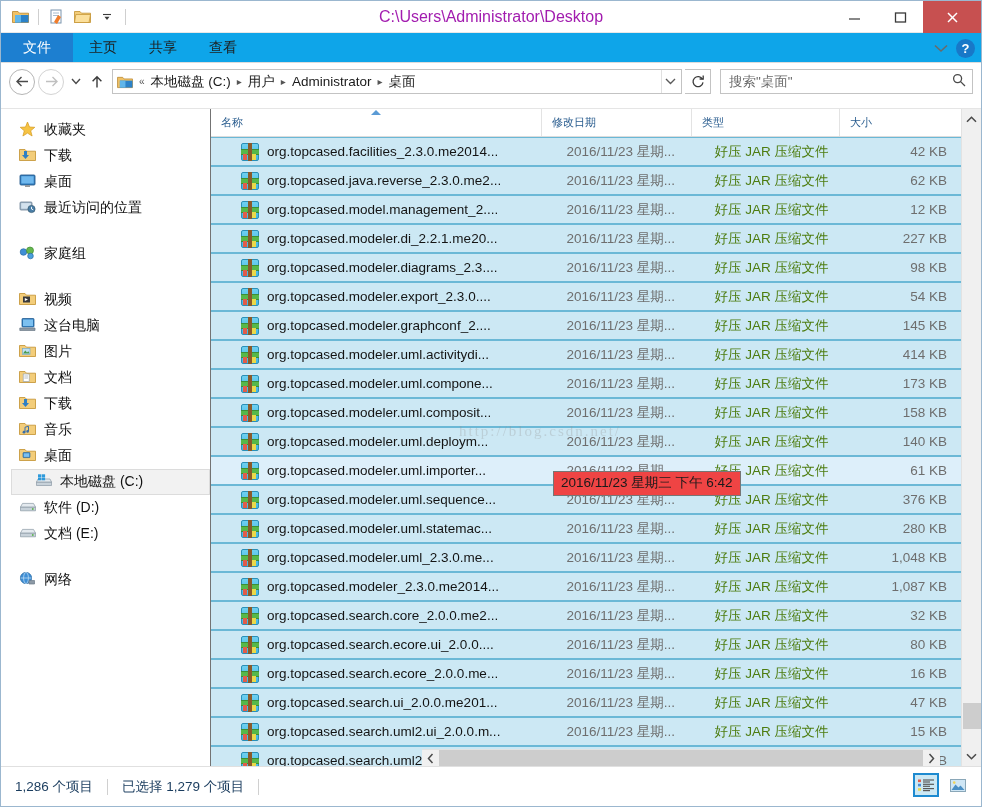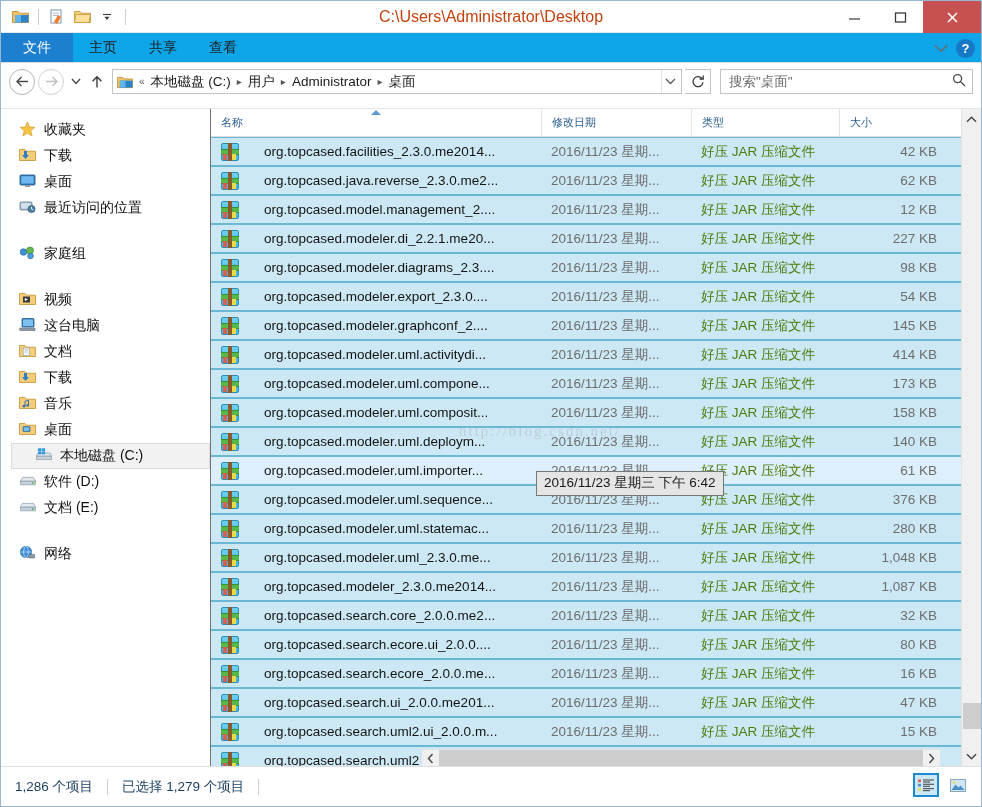--- a/index.html
+++ b/index.html
@@ -39,21 +39,21 @@
     position: relative;
   }
   .qat-sep {
     width: 1px; height: 16px; background: #cfcfcf; margin: 0 4px;
   }
   #win-title {
     position: absolute;
     left: 0; right: 0;
     text-align: center;
     font-size: 16px;
-    color: #c2410c;
+    color: #a21caf;
     pointer-events: none;
   }
   #wincontrols {
     position: absolute; right: 0; top: 0;
     height: 32px;
     display: flex;
   }
   .wc {
     width: 46px; height: 32px;
     display: flex; align-items: center; justify-content: center;
@@ -263,24 +263,25 @@
     border-top: 1px solid #6bb8d6;
     border-bottom: 1px solid #6bb8d6;
   }
   .row.hot {
     background: #ddeffa;
     border-top: 1px solid #6bb8d6;
     border-bottom: 1px solid #6bb8d6;
   }
   .c-name {
     width: 330px;
-    display: flex; align-items: center; gap: 25px;
+    display: flex; align-items: center; gap: 8px;
     padding-left: 10px;
     color: #141414;
     overflow: hidden;
+    margin-left: 20px;
   }
   .c-date { width: 150px; color: #6e6e6e; padding-left: 10px; }
   .c-type { width: 148px; color: #4d7c0f; padding-left: 10px; }
   .c-size { width: 112px; color: #6e6e6e; text-align: right; padding-right: 14px; }
   .fname { overflow: hidden; text-overflow: clip; }
 
   
   .zipico {
     width: 18px; height: 18px;
     flex: none;
@@ -317,22 +318,22 @@
     color: rgba(150,150,150,0.30);
     letter-spacing: 2px;
     font-family: "Liberation Serif", serif;
     pointer-events: none;
     white-space: nowrap;
   }
 
   
   #tooltip {
     position: absolute;
-    left: 325px; top: 334px;
-    background: #e5e5e5;
+    left: 342px; top: 334px;
+    background: #ef4444;
     border: 1px solid #767676;
     padding: 2px 7px 3px 7px;
     font-size: 13.5px;
     color: #1a1a1a;
     white-space: nowrap;
     z-index: 50;
   }
 
   
   #vscroll {
@@ -610,20 +611,30 @@
 
       <div class="nav-item">
         <span class="navico">
           <svg width="17" height="15" viewBox="0 0 17 15">
             <rect x="3" y="1.5" width="12" height="8.5" rx="0.8" fill="#2e7bbd" stroke="#255f94" stroke-width="0.8"></rect>
             <rect x="4" y="2.5" width="10" height="6.6" fill="#7cc0f0"></rect>
             <path d="M0.8 11 L16 11 L16 13.5 L0.8 13.5 Z" fill="#8d9aa6" stroke="#6c7a87" stroke-width="0.7"></path>
           </svg>
         </span>
         <span>这台电脑</span>
+      </div>
+      <div class="nav-item child">
+        <span class="navico">
+          <svg width="17" height="15" viewBox="0 0 17 15">
+            <path d="M0.5 2.5 L6 2.5 L7.5 4.2 L16.5 4.2 L16.5 13.5 L0.5 13.5 Z" fill="#f3cd7a" stroke="#c1912f" stroke-width="0.8"></path>
+            <rect x="3.5" y="5.5" width="7.5" height="6" fill="#bfe0f4" stroke="#6ca5c9" stroke-width="0.6"></rect>
+            <path d="M4 10.5 L6.3 7.6 L8 9.5 L9.3 8.3 L10.7 10.5 Z" fill="#4a9a4a"></path>
+          </svg>
+        </span>
+        <span>图片</span>
       </div>
       <div class="nav-item child">
         <span class="navico">
           <svg width="17" height="15" viewBox="0 0 17 15">
             <path d="M0.5 2.5 L6 2.5 L7.5 4.2 L16.5 4.2 L16.5 13.5 L0.5 13.5 Z" fill="#f3cd7a" stroke="#c1912f" stroke-width="0.8"></path>
             <rect x="4.2" y="5" width="6" height="7.5" fill="#ffffff" stroke="#9aa5ad" stroke-width="0.7"></rect>
             <line x1="5.3" y1="7" x2="9" y2="7" stroke="#9aa5ad" stroke-width="0.7"></line>
             <line x1="5.3" y1="9" x2="9" y2="9" stroke="#9aa5ad" stroke-width="0.7"></line>
           </svg>
         </span>

